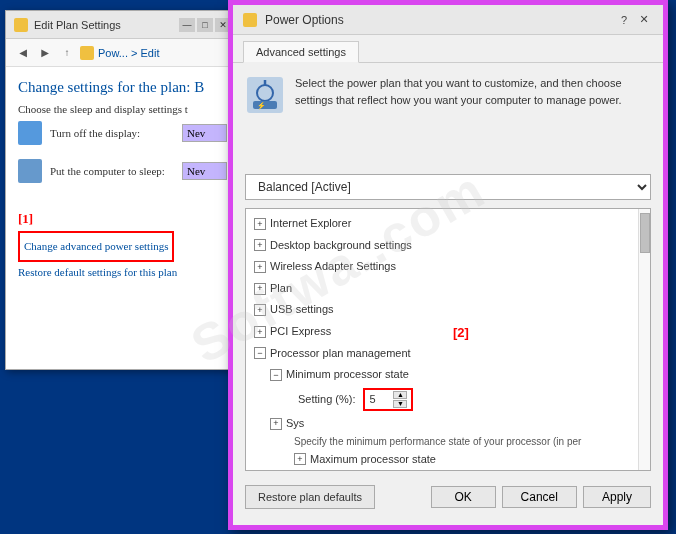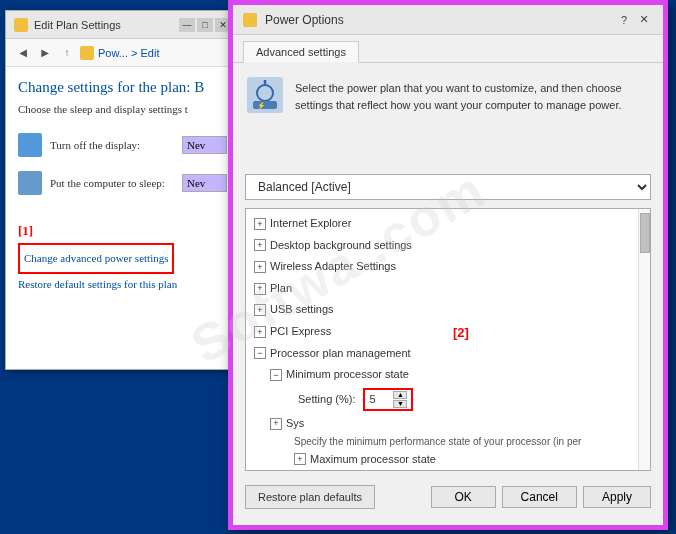--- a/index.html
+++ b/index.html
@@ -99,21 +99,21 @@
     }
     .edit-plan-heading {
       font-size: 15px;
       color: #0050a0;
       font-weight: normal;
       margin-bottom: 6px;
     }
     .edit-plan-subtext {
       font-size: 11px;
       color: #333;
-      margin-bottom: 16px;
+      margin-bottom: 4px;
       line-height: 1.4;
     }
     .setting-row {
       display: flex;
       align-items: center;
       margin-bottom: 14px;
       gap: 8px;
     }
     .setting-icon {
       width: 24px;
@@ -263,21 +263,20 @@
       padding: 12px;
       flex: 1;
       display: flex;
       flex-direction: column;
       overflow: hidden;
     }
     .dialog-info-row {
       display: flex;
       gap: 10px;
       margin-bottom: 12px;
-      align-items: center;
     }
     .dialog-icon-area {
       flex-shrink: 0;
     }
     .power-icon-svg {
       width: 40px;
       height: 40px;
     }
     .dialog-info-text {
       font-size: 11px;

